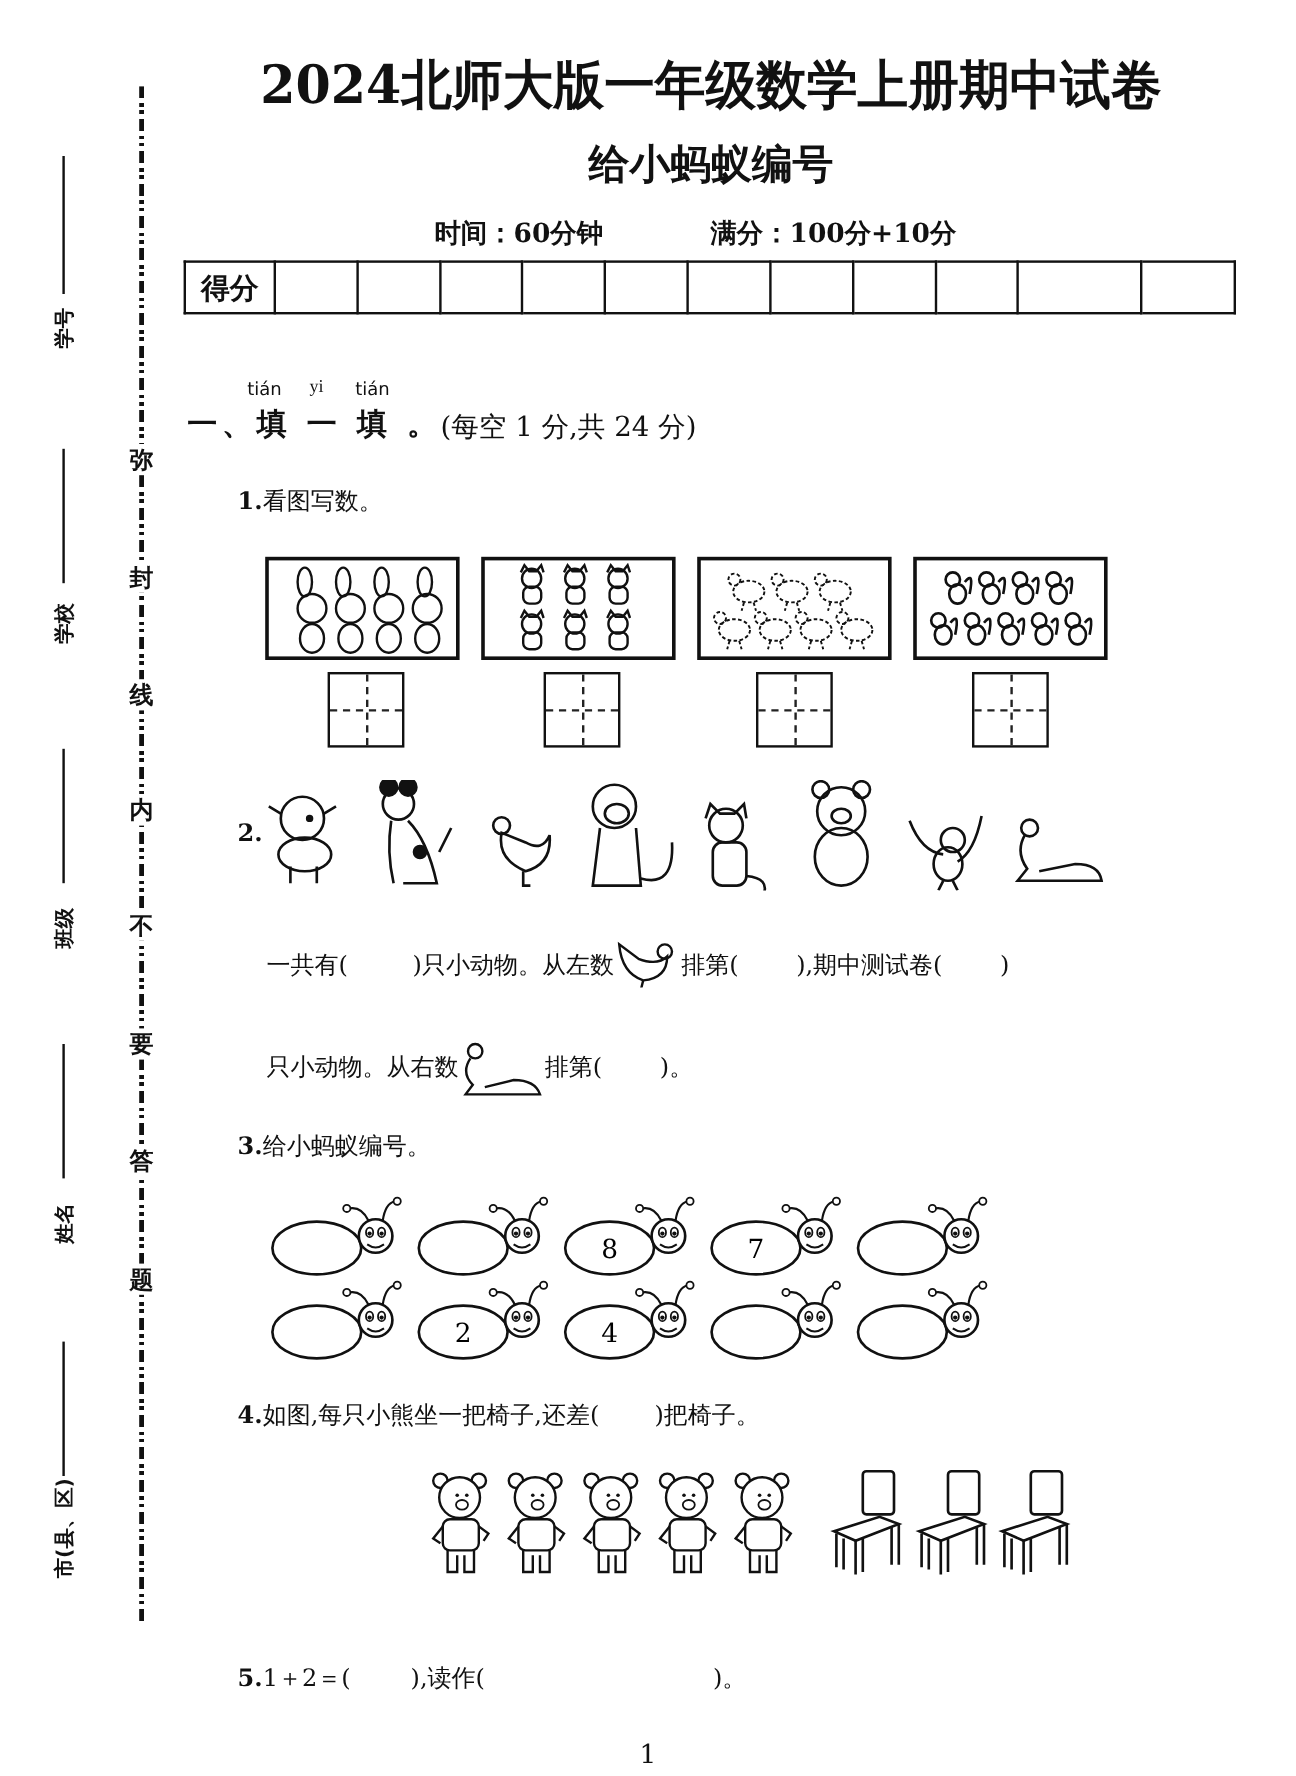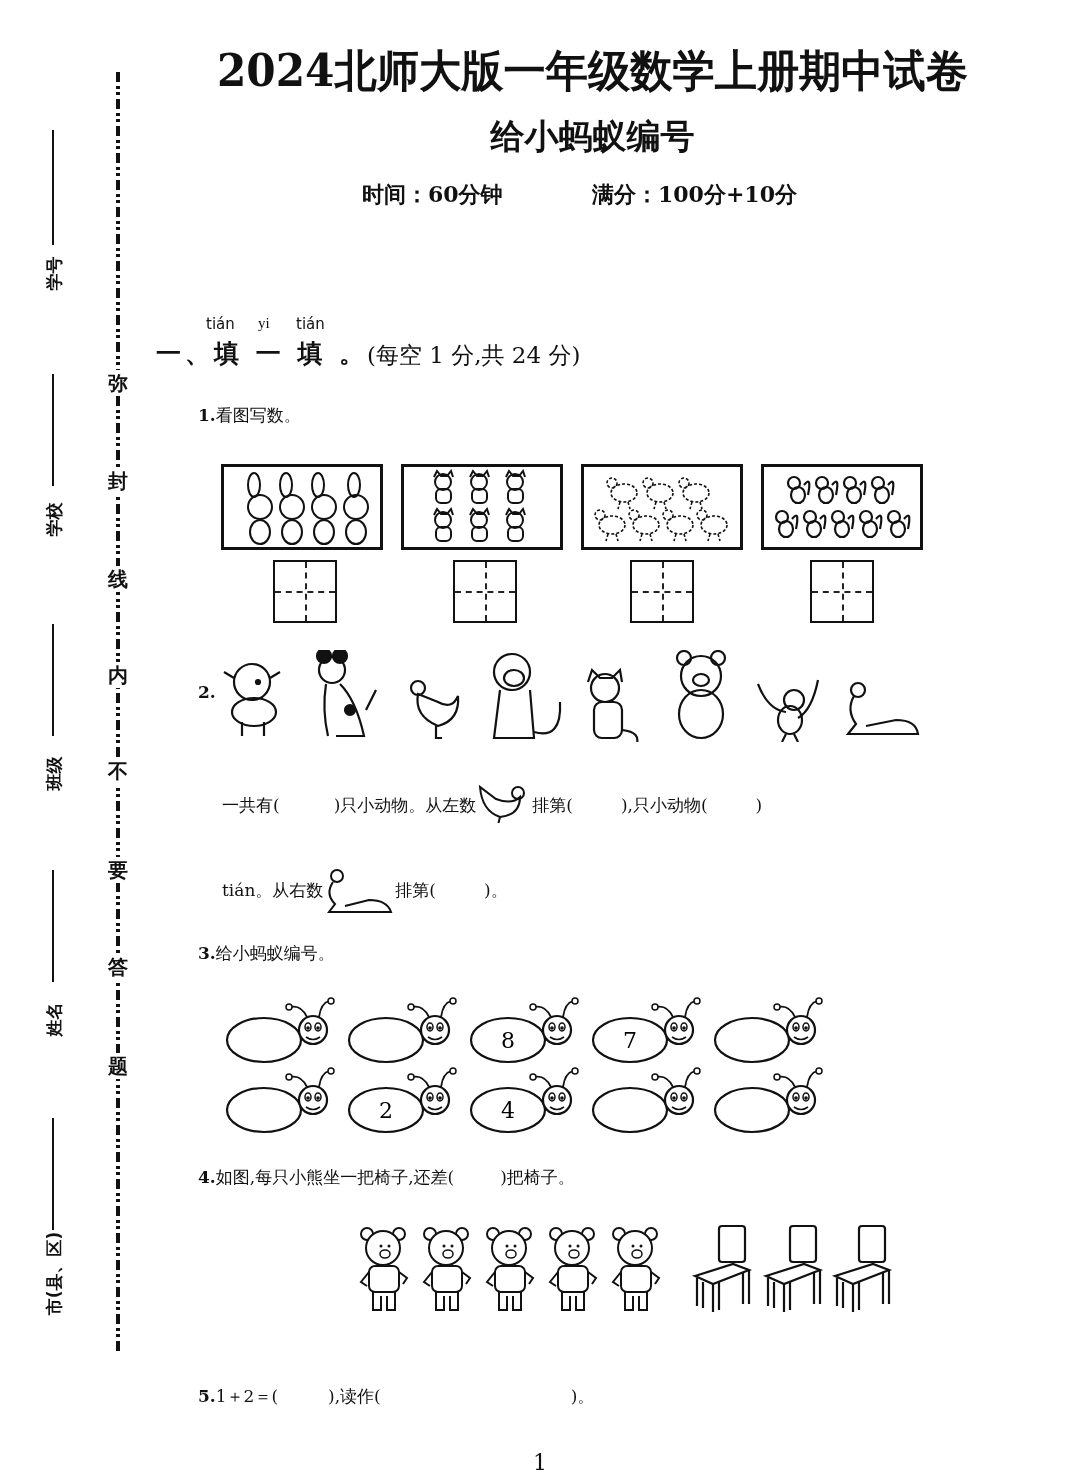--- a/index.html
+++ b/index.html
@@ -10,21 +10,21 @@
            font-family: "DejaVu Serif", serif; letter-spacing: 0px; transform: scaleX(0.96); }
   .subtitle { left: 150px; width: 885px; top: 114px; text-align: center; font-size: 34px; font-weight: bold;
               font-family: "DejaVu Sans", sans-serif; }
   .meta { top: 180px; font-size: 22px; font-weight: bold; font-family: "DejaVu Serif", serif; }
   table.score { position: absolute; left: 153px; top: 217px; width: 877px; border-collapse: collapse; }
   table.score td { border: 2px solid #111; height: 41px; text-align: center; font-size: 24px;
                    font-family: "DejaVu Sans", sans-serif; font-weight: bold; padding: 0; }
   .pinyin { top: 315px; font-size: 15px; font-family: "DejaVu Sans", sans-serif; }
   .sec-heading { left: 156px; top: 337px; font-size: 25px; font-family: "DejaVu Sans", sans-serif; font-weight: bold; }
   .sec-note { left: 367px; top: 340px; font-size: 23px; font-family: "DejaVu Serif", serif; }
-  .q { font-size: 17px; font-family: "DejaVu Serif", serif; }
+  .q { font-size: 20px; font-family: "DejaVu Serif", serif; }
   .q b { font-weight: bold; }
   .picbox { border: 3px solid #111; width: 156px; height: 80px; top: 464px; box-sizing: content-box; }
   .writebox { border: 2px solid #111; width: 60px; height: 59px; top: 560px; }
   .writebox .v { position: absolute; left: 30px; top: 0; height: 100%; border-left: 2px dashed #222; }
   .writebox .h { position: absolute; top: 29px; left: 0; width: 100%; border-top: 2px dashed #222; }
   .side-line { width: 2px; background: #111; left: 52px; }
   .side-label { font-size: 17px; font-family: "DejaVu Sans", sans-serif; font-weight: bold;
                 transform: rotate(-90deg); transform-origin: center; white-space: nowrap; width: 80px;
                 text-align: center; left: 14px; }
   .cut-line { left: 116px; top: 72px; height: 1280px; width: 4px;
@@ -73,20 +73,34 @@
     <col style="width:69px">
       <col style="width:69px">
       <col style="width:69px">
       <col style="width:69px">
     <col style="width:69px">
       <col style="width:69px">
       <col style="width:103px">
       <col style="width:78px">
   </colgroup>
   <tbody>
+  <tr>
+    <td>得分</td>
+    <td></td>
+    <td></td>
+    <td></td>
+    <td></td>
+    <td></td>
+    <td></td>
+    <td></td>
+    <td></td>
+    <td></td>
+    <td></td>
+    <td></td>
+  </tr>
 </tbody>
   </table>
 
 <div class="abs pinyin" style="left:206px;">tián</div>
 <div class="abs pinyin" style="left:258px;font-family:Liberation Serif, serif;">yi</div>
 <div class="abs pinyin" style="left:296px;">tián</div>
 <div class="abs sec-heading" style="letter-spacing:4px;">一、填 一 填 。</div>
 <div class="abs sec-note">(每空 1 分,共 24 分)</div>
 
 <div class="abs q" style="left:198px;top:404px;">
@@ -330,24 +344,24 @@
   </g>
 </svg>
 
 <div class="abs q" style="left:222px;top:783px;white-space:nowrap;">
   <span>一共有(</span><span style="display:inline-block;width:54px;"></span><span>)只小动物。从左数</span><svg width="56" height="40" style="vertical-align:-12px;">
       <g fill="none" stroke="#111" stroke-width="2">
         <circle cx="42" cy="10" r="6"></circle>
         <path d="M4 4 Q6 28 24 34 Q44 32 44 14 Q36 22 20 16 Z"></path>
         <path d="M24 34 L22 42 L28 42"></path>
       </g>
-    </svg><span>排第(</span><span style="display:inline-block;width:48px;"></span><span>),只小动物(</span><span style="display:inline-block;width:48px;"></span><span>)</span>
+    </svg><span>排第(</span><span style="display:inline-block;width:48px;"></span><span>),期中测试卷(</span><span style="display:inline-block;width:48px;"></span><span>)</span>
 </div>
 <div class="abs q" style="left:222px;top:868px;white-space:nowrap;">
-  <span>tián。从右数</span><svg width="72" height="46" style="vertical-align:-18px;">
+  <span>只小动物。从右数</span><svg width="72" height="46" style="vertical-align:-18px;">
       <g fill="none" stroke="#111" stroke-width="2">
         <circle cx="14" cy="8" r="6"></circle>
         <path d="M10 14 Q2 26 12 36 L6 44 L68 44 Q64 32 46 32 L22 38"></path>
       </g>
     </svg><span>排第(</span><span style="display:inline-block;width:48px;"></span><span>)。</span>
 </div>
 
 <div class="abs q" style="left:198px;top:942px;">
   <b>3.</b><span>给小蚂蚁编号。</span>
 </div>

